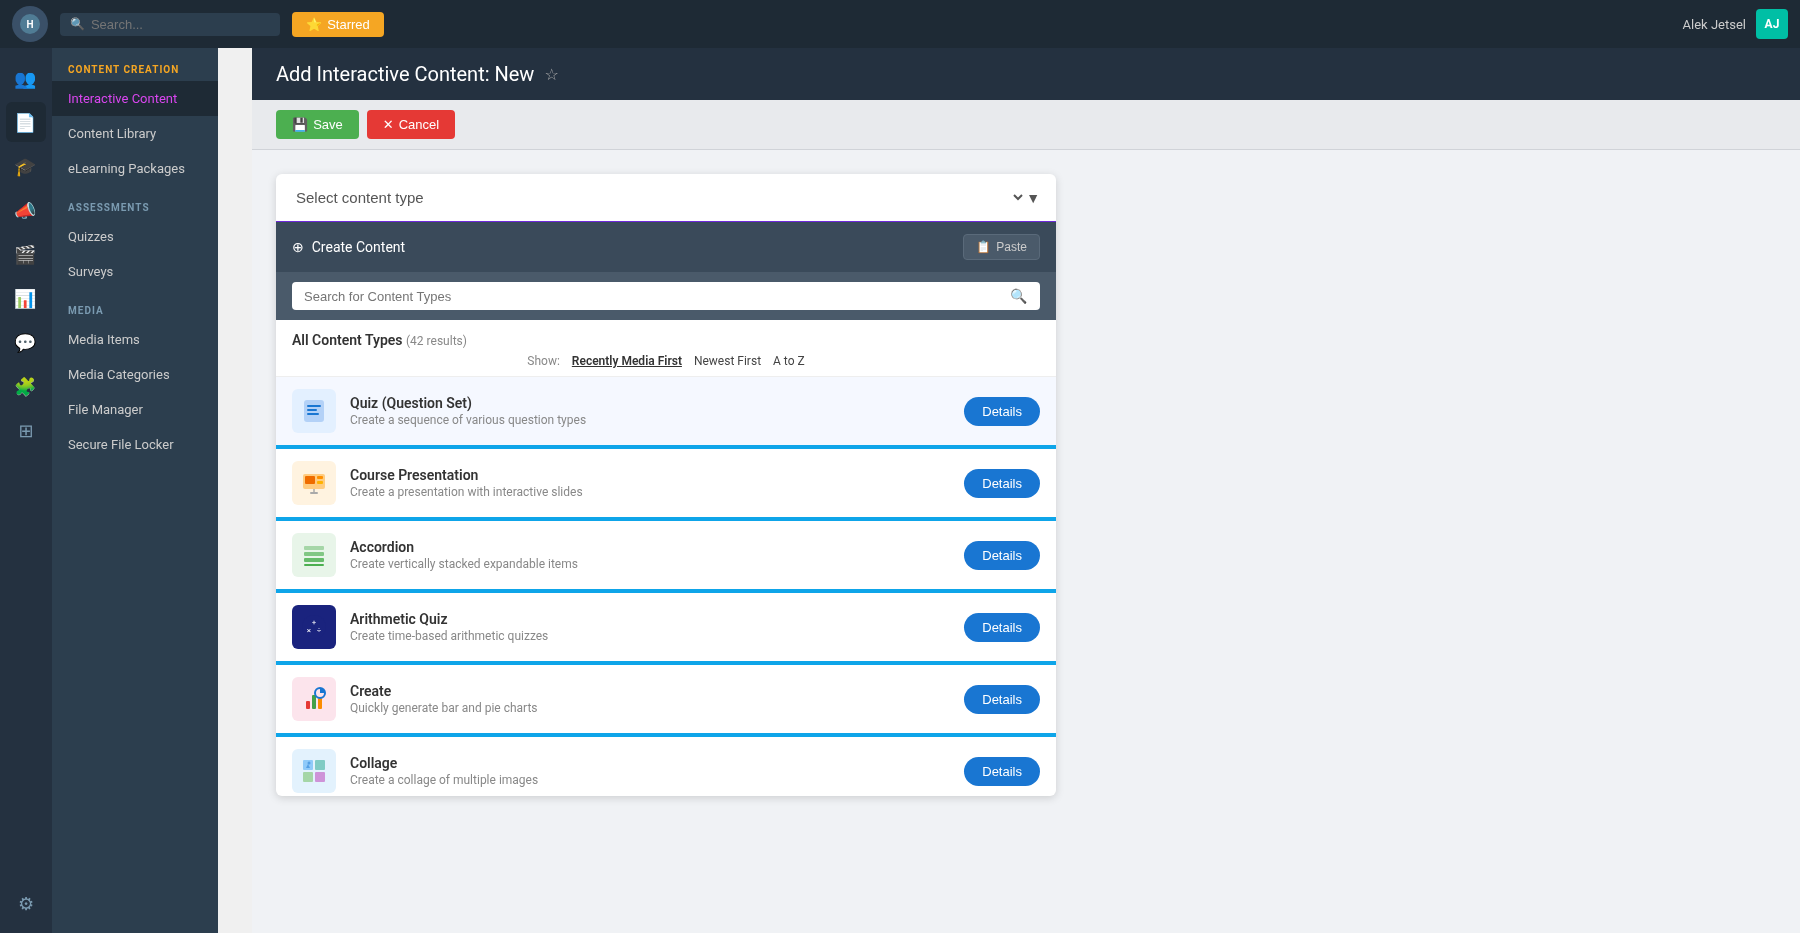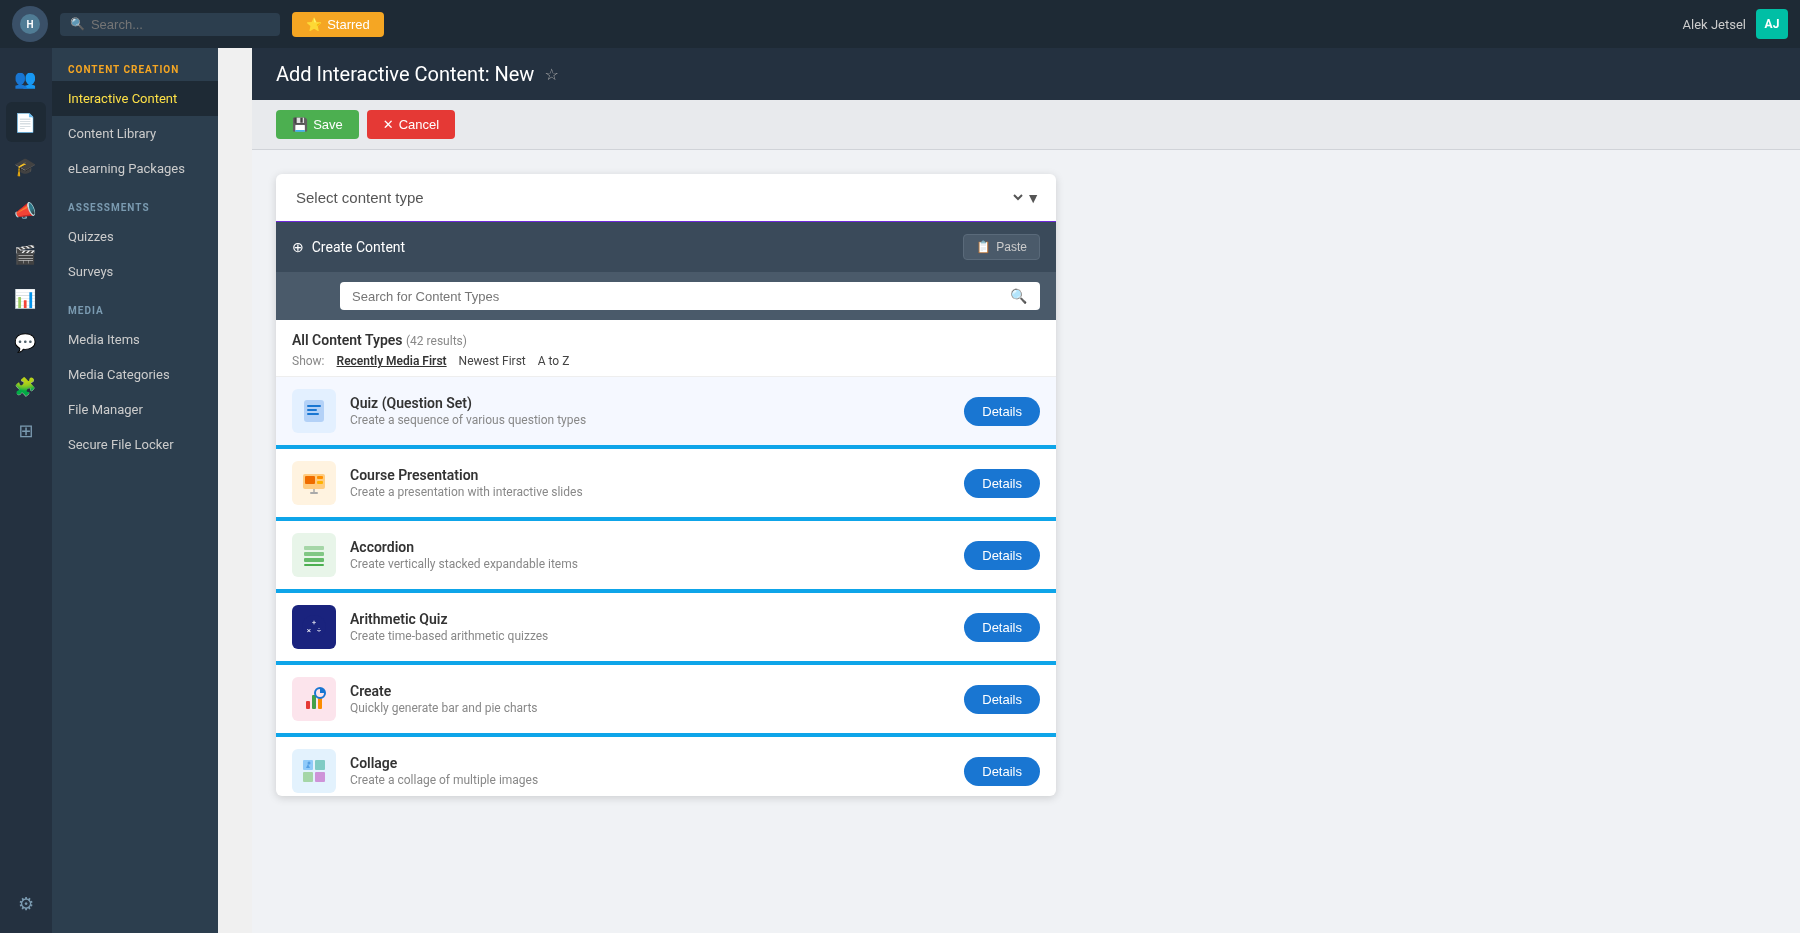--- a/index.html
+++ b/index.html
@@ -51,21 +51,21 @@
       background: #2c3e4e; overflow-y: auto; z-index: 98;
     }
     .nav-section-label {
       color: #f5a623; font-size: 10px; font-weight: 700; letter-spacing: 1px;
       padding: 16px 16px 6px; text-transform: uppercase;
     }
     .nav-item {
       display: block; padding: 10px 16px; color: #ccc; font-size: 13px; cursor: pointer;
       text-decoration: none;
     }
-    .nav-item.active { background: #1e2a35; color: #fde047; }
+    .nav-item.active { background: #1e2a35; color: #d946ef; }
     .nav-section-label2 {
       color: #7a9ab0; font-size: 10px; font-weight: 700; letter-spacing: 1px;
       padding: 16px 16px 6px; text-transform: uppercase;
     }
 
     
     .main-content {
       margin-top: 48px; margin-left: 252px; flex: 1; background: #f0f2f5; overflow-y: auto;
     }
 
@@ -121,35 +121,34 @@
       border-radius: 4px; padding: 5px 12px; font-size: 12px; cursor: pointer;
       display: flex; align-items: center; gap: 5px;
     }
 
     .panel-search {
       background: #4a5a6a; padding: 10px 16px;
     }
     .search-input-wrap {
       display: flex; align-items: center; background: white; border-radius: 4px;
       padding: 6px 12px;
-      margin-left: 48px;
     }
     .search-input-wrap input {
       flex: 1; border: none; outline: none; font-size: 13px; color: #555;
     }
     .search-icon-btn { color: #888; font-size: 14px; cursor: pointer; background: none; border: none; }
 
     .panel-results {
       padding: 12px 16px 8px;
     }
     .results-header {
       font-size: 14px; color: #333; font-weight: 600; margin-bottom: 6px;
     }
     .show-bar {
-      display: flex; align-items: center; gap: 12px; font-size: 12px; color: #666;
+      display: flex; align-items: center; gap: 12px; font-size: 12px; color: #666; justify-content: center;
     }
     .show-label { color: #888; }
     .show-option { cursor: pointer; color: #444; }
     .show-option.active { text-decoration: underline; color: #333; font-weight: 600; }
 
     
     .content-items {
       max-height: 420px; overflow-y: auto; border-top: 1px solid #eee;
     }
     .content-item {

